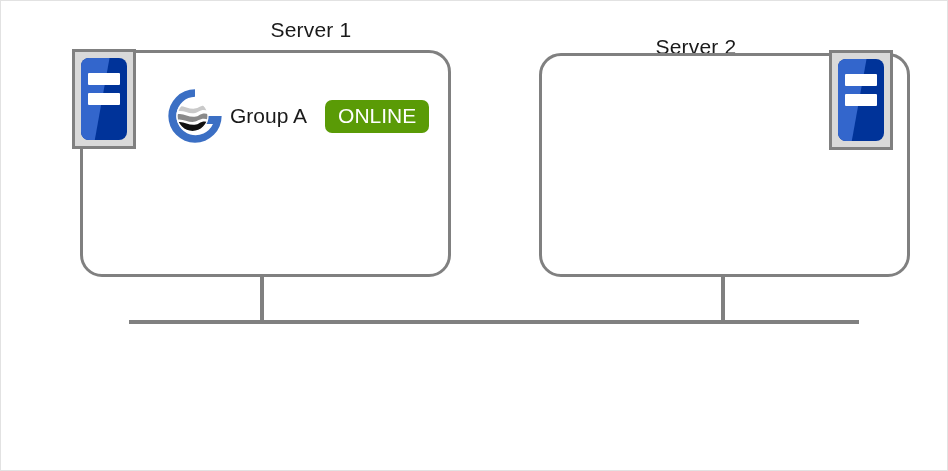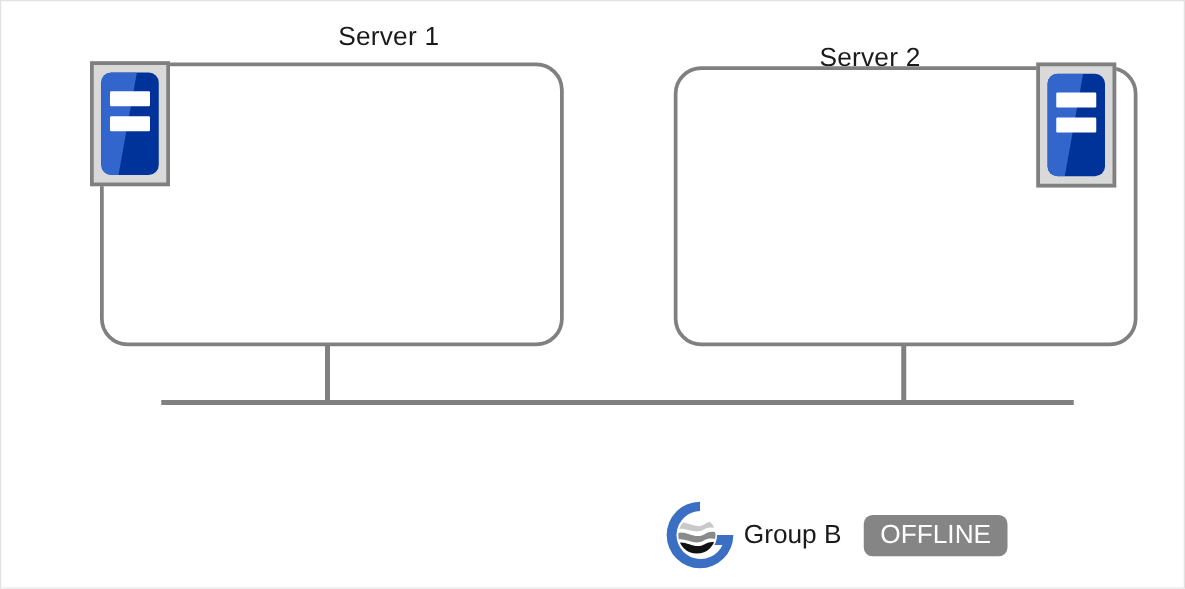--- a/index.html
+++ b/index.html
@@ -149,46 +149,48 @@
     </div>
   </div>
 
   <div class="server-icon" id="server-icon-2">
     <div class="server-icon-body">
       <div class="server-bar b1"></div>
       <div class="server-bar b2"></div>
     </div>
   </div>
 
-
-  <div class="group-row" id="group-row-b">
+  <div class="group-row" id="group-row-a">
 
     <svg class="group-logo" viewBox="0 0 100 100">
       <defs>
-        <clipPath id="sphereClipB">
+        <clipPath id="sphereClipA">
           <circle cx="46" cy="50" r="25"></circle>
         </clipPath>
       </defs>
+
       <path d="M50 7
                A43 43 0 1 0 50 93
                A43 43 0 0 0 93 50
                L60 50 L60 63 L79 63
                A31 31 0 1 1 50 19
                Z" fill="#3b6fc4"></path>
+
       <circle cx="46" cy="50" r="25" fill="#ffffff"></circle>
-      <g clip-path="url(#sphereClipB)">
+      <g clip-path="url(#sphereClipA)">
         <path d="M18 36 C30 28, 42 44, 56 36 C64 31, 70 33, 74 36 L74 43 C68 40, 62 39, 55 43 C42 51, 30 37, 18 44 Z" fill="#c9c9c9"></path>
         <path d="M18 49 C30 41, 42 57, 56 49 C64 44, 70 46, 74 49 L74 57 C68 54, 62 53, 55 57 C42 65, 30 51, 18 57 Z" fill="#8a8a8a"></path>
         <path d="M18 62 C30 54, 42 70, 56 62 C64 57, 70 59, 74 62 L74 78 L18 78 Z" fill="#111111"></path>
       </g>
       <circle cx="46" cy="50" r="25" fill="none" stroke="#ffffff" stroke-width="2"></circle>
     </svg>
 
-    <span class="group-label">Group B</span>
+    <span class="group-label">Group A</span>
 
-    <span class="status-badge status-offline">OFFLINE</span>
+    <span class="status-badge status-online">ONLINE</span>
   </div>
+
 
   <div class="line" id="drop-line-1"></div>
   <div class="line" id="drop-line-2"></div>
   <div class="line" id="bus-line"></div>
 
 </div>
 
 </body></html>

